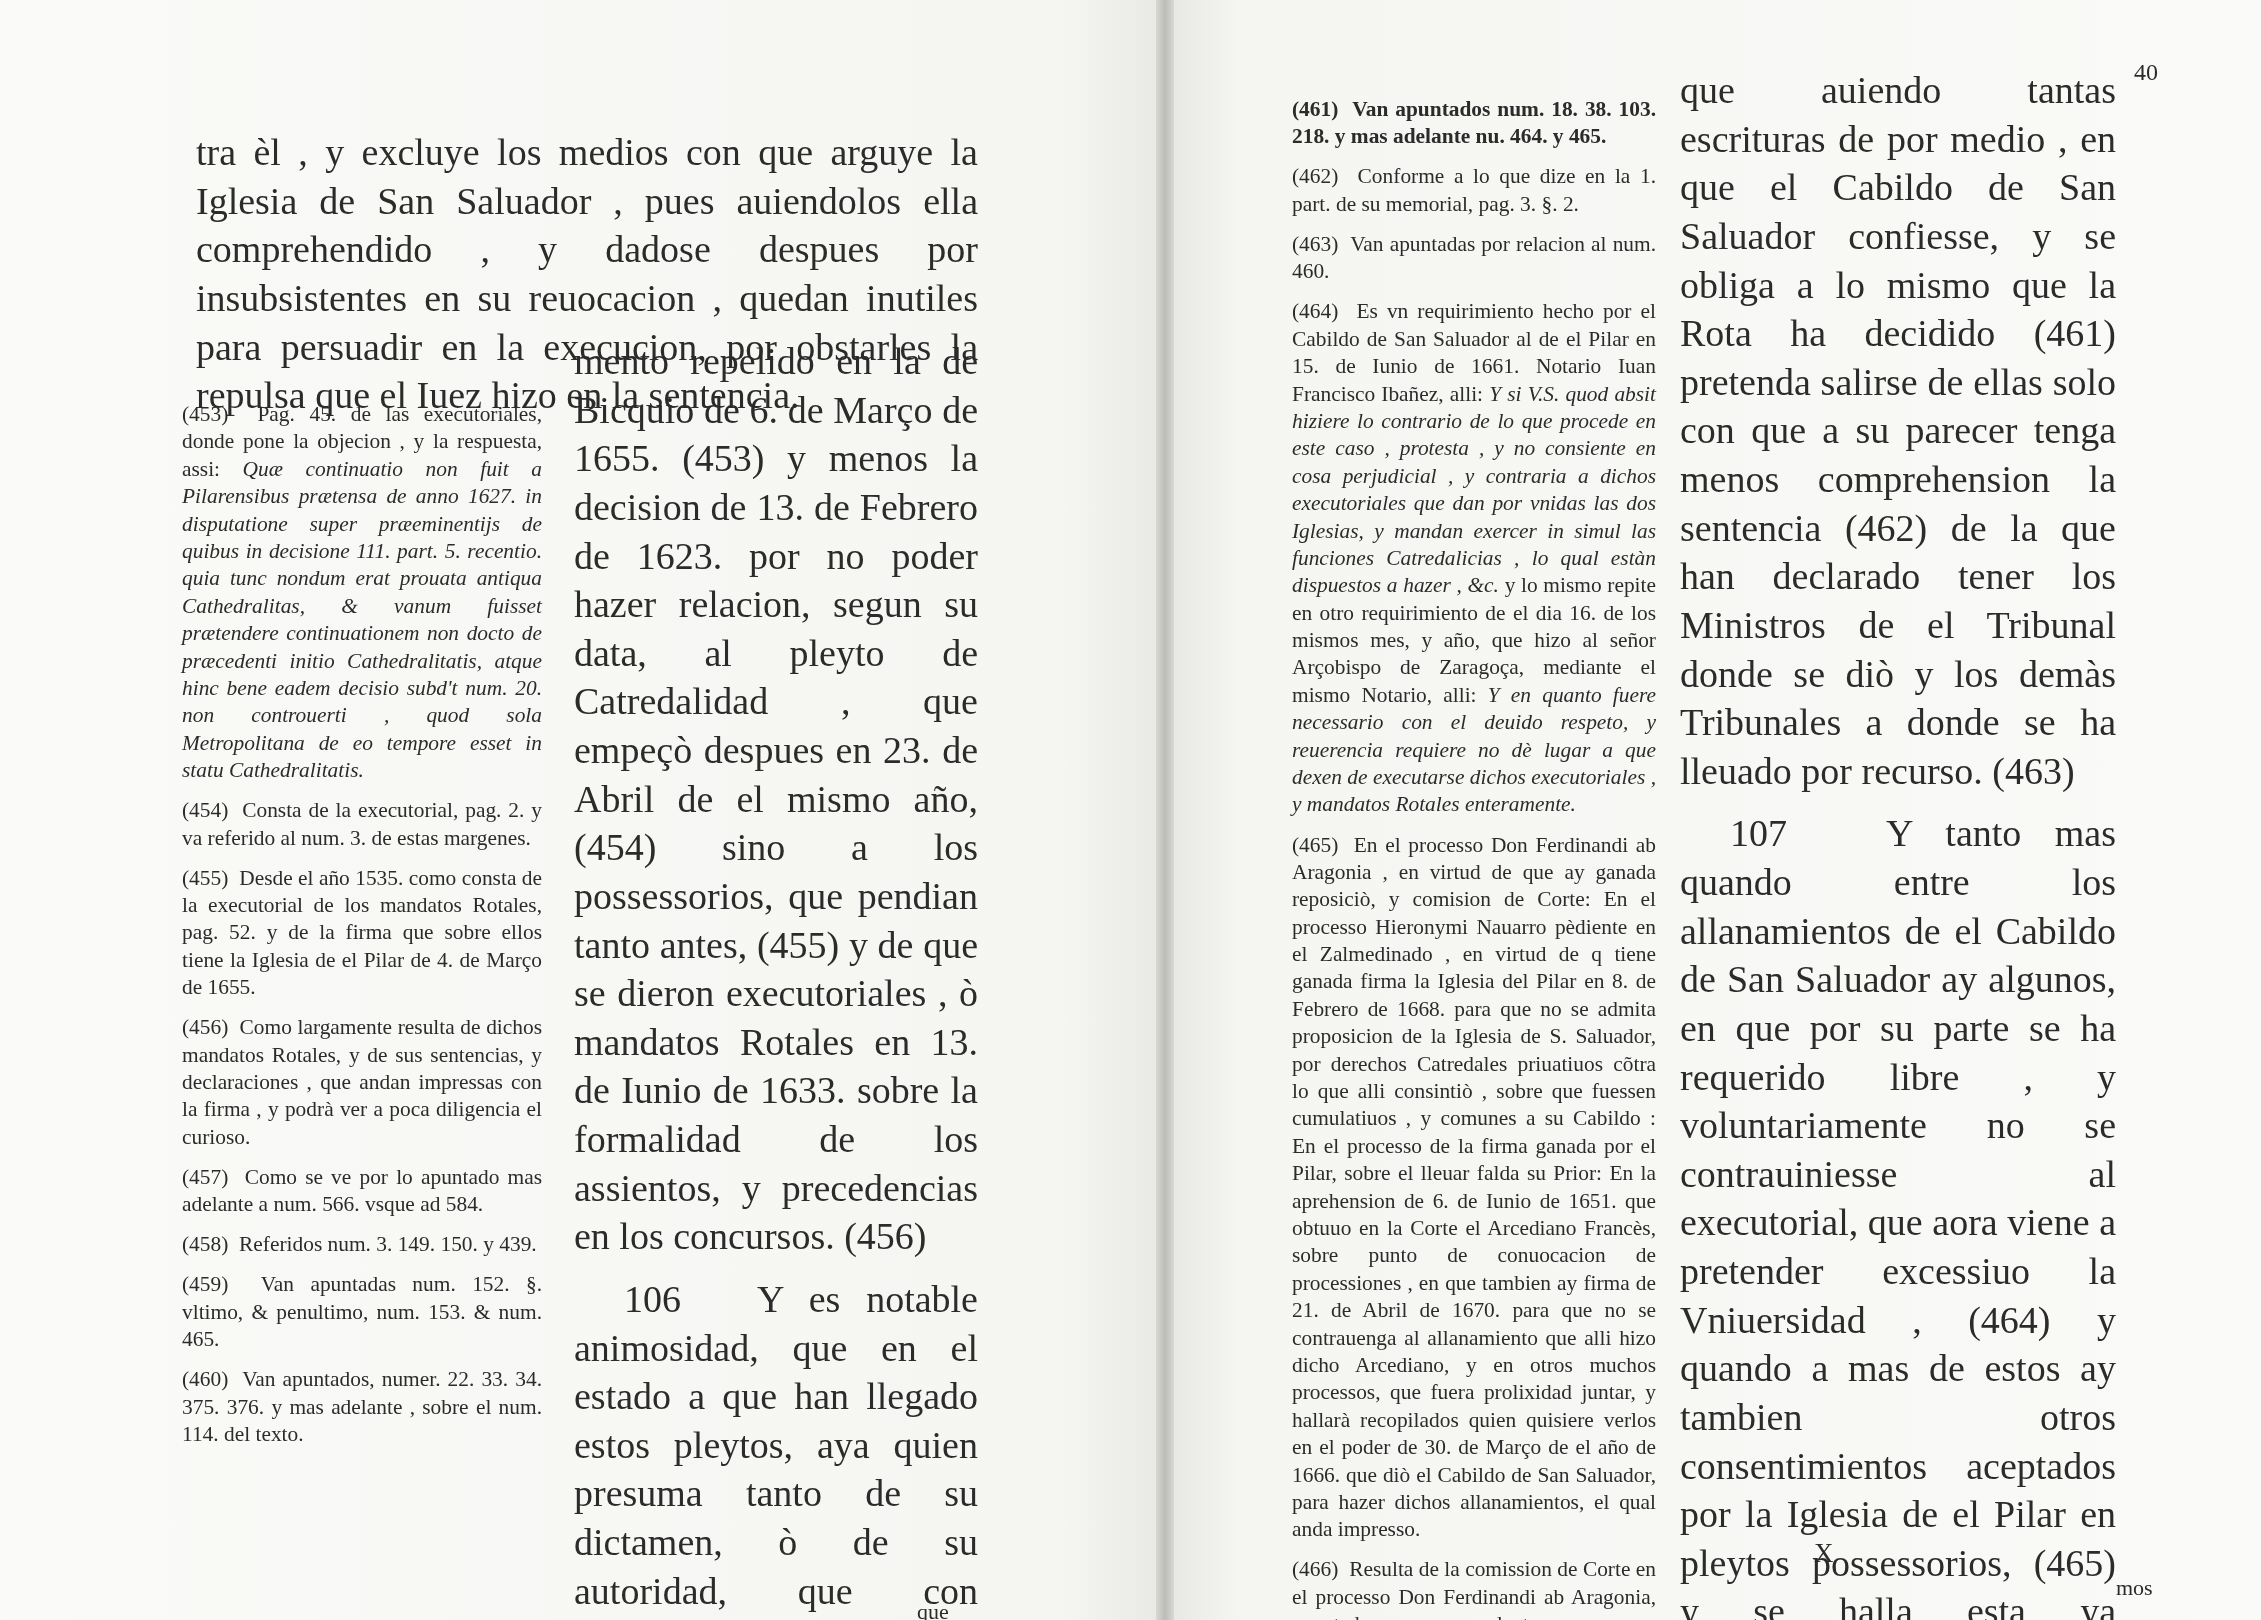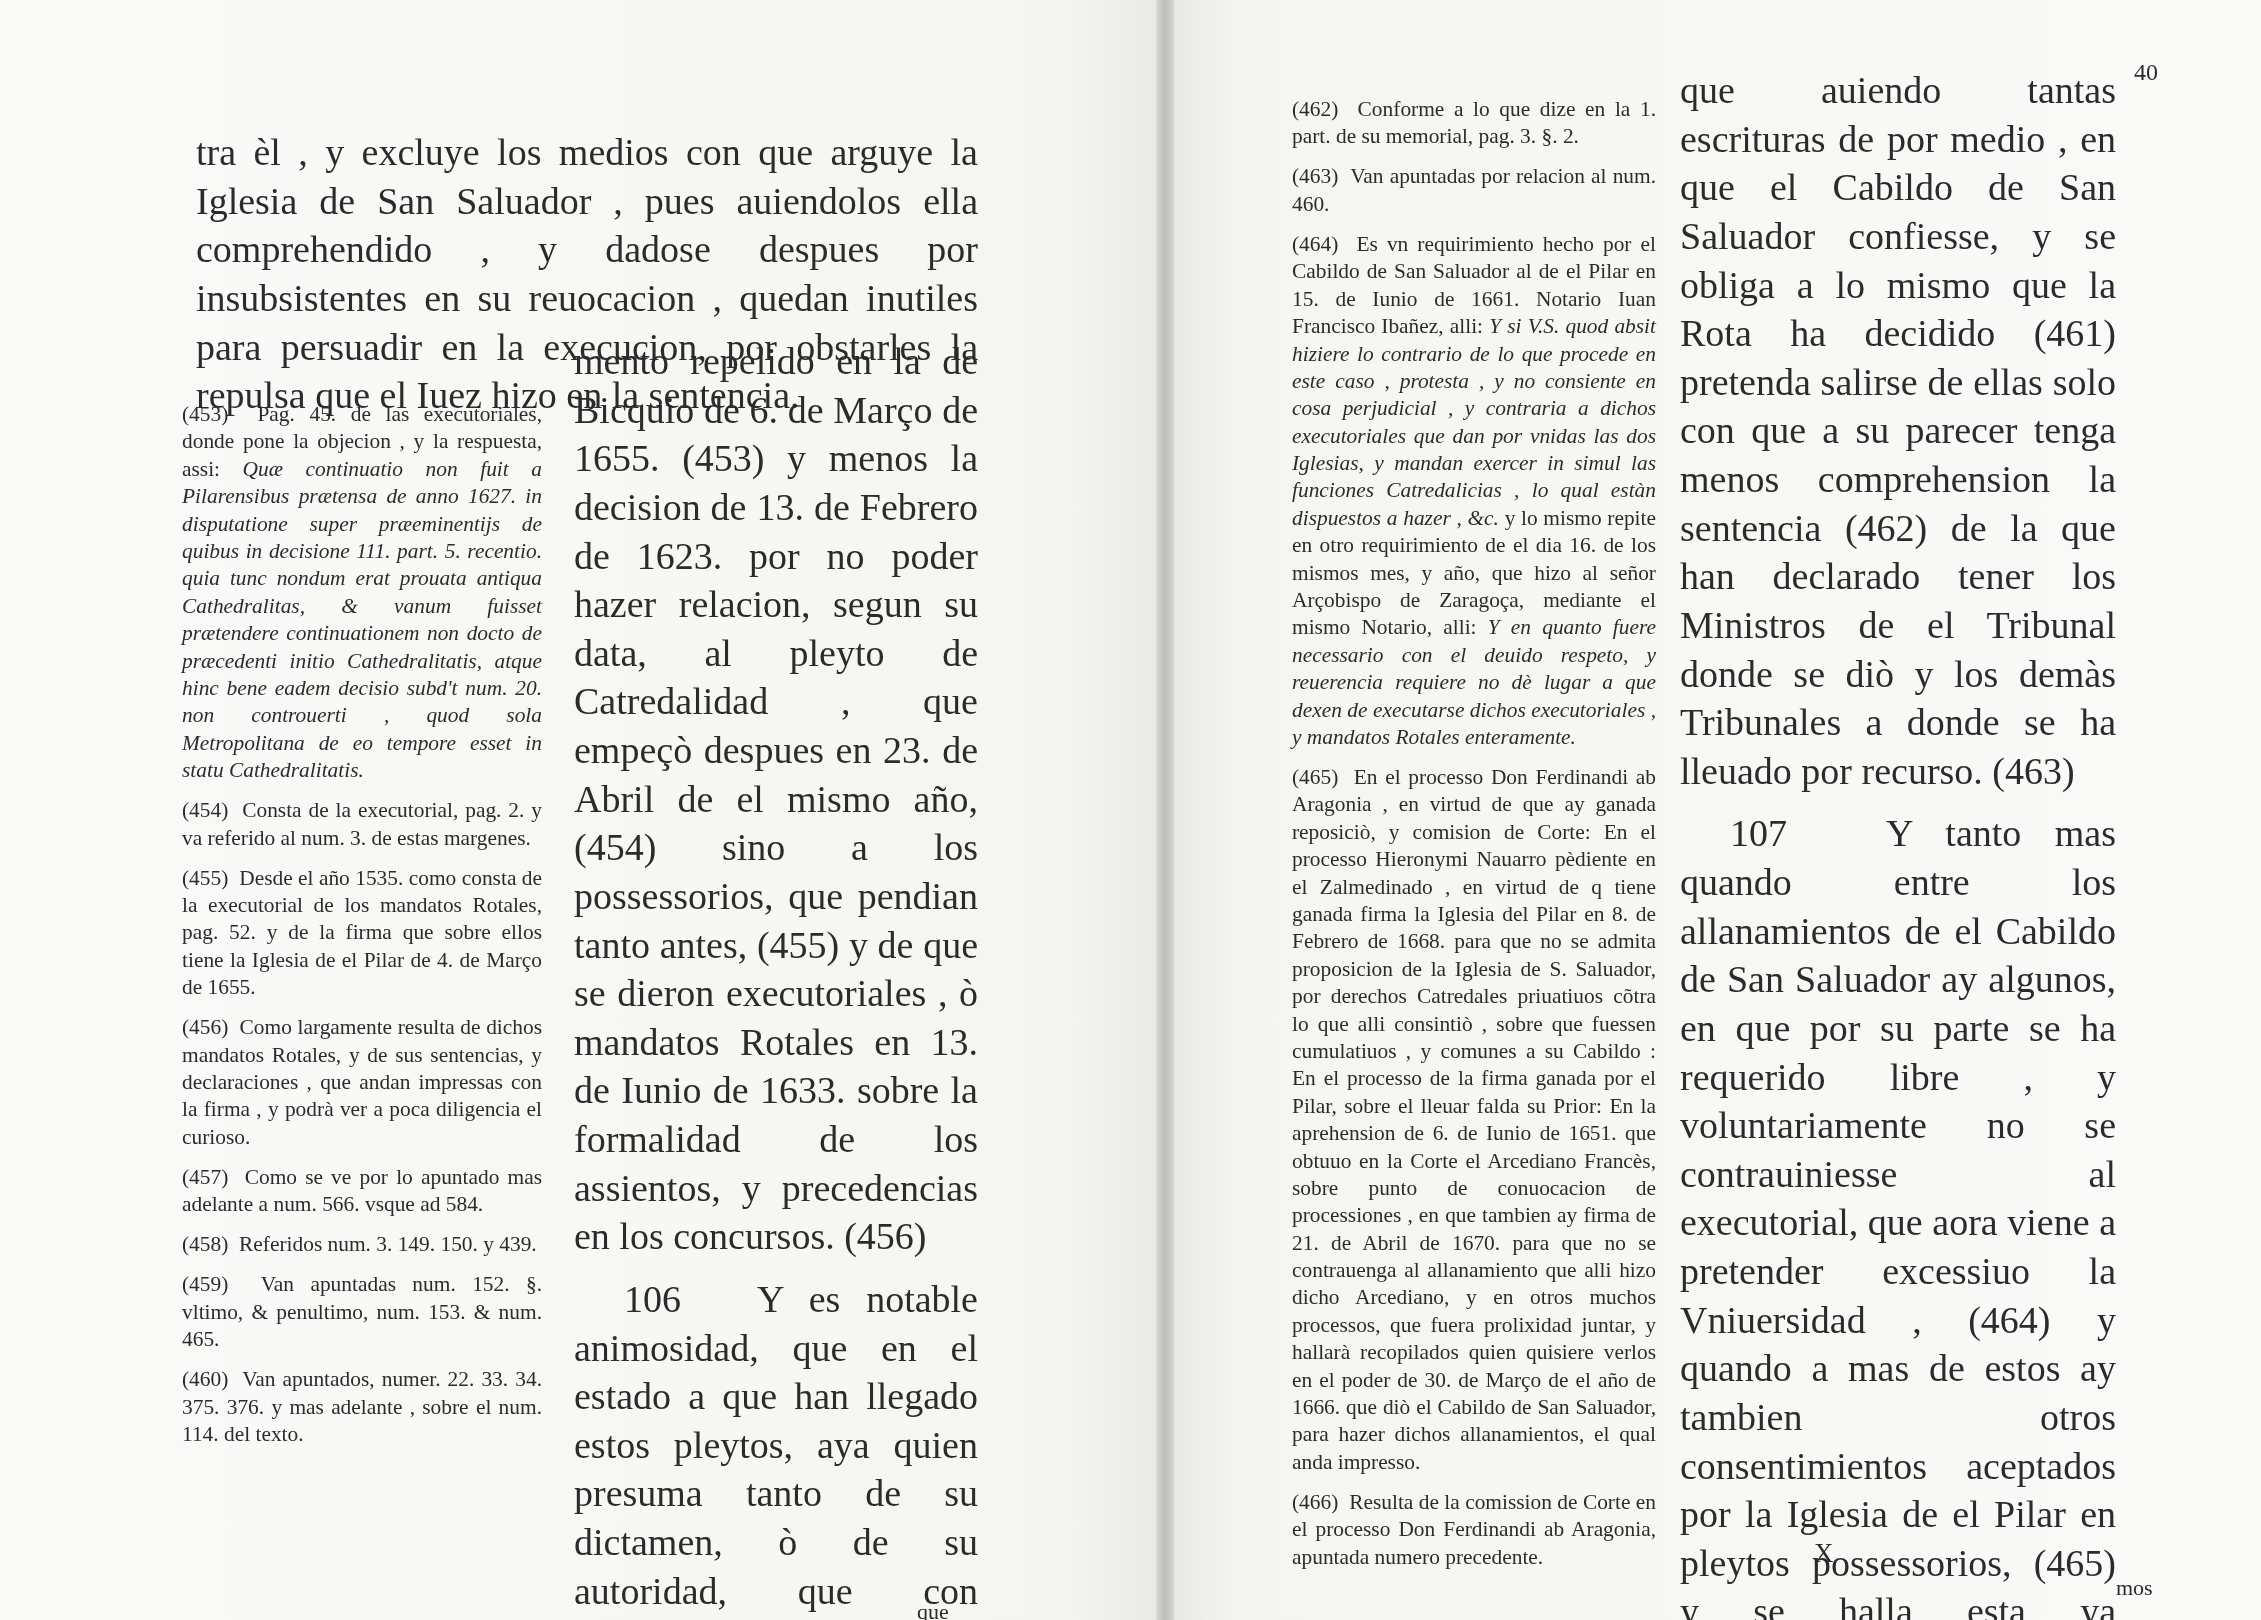--- a/index.html
+++ b/index.html
@@ -79,20 +79,21 @@
 
     <div class="catch">que</div>
   </div>
 
   <div class="gutter"></div>
 
   <div class="page right">
     <div class="pageno">40</div>
 
     <div class="col note col1">
+      <p><span class="num bold">(461)</span>&nbsp; <span class="bold">Van apuntados num. 18. 38. 103. 218. y mas adelante nu. 464. y 465.</span></p>
       <p><span class="num">(462)</span>&nbsp; <span>Conforme a lo que dize en la 1. part. de su memorial, pag. 3. §. 2.</span></p>
       <p><span class="num">(463)</span>&nbsp; <span>Van apuntadas por relacion al num. 460.</span></p>
       <p>
         <span class="num">(464)</span>&nbsp;
         <span>Es vn requirimiento hecho por el Cabildo de San Saluador al de el Pilar en 15. de Iunio de 1661. Notario Iuan Francisco Ibañez, alli: </span><span class="lat">Y si V.S. quod absit hiziere lo contrario de lo que procede en este caso , protesta , y no consiente en cosa perjudicial , y contraria a dichos executoriales que dan por vnidas las dos Iglesias, y mandan exercer in simul las funciones Catredalicias , lo qual estàn dispuestos a hazer , &amp;c.</span><span> y lo mismo repite en otro requirimiento de el dia 16. de los mismos mes, y año, que hizo al señor Arçobispo de Zaragoça, mediante el mismo Notario, alli: </span><span class="lat">Y en quanto fuere necessario con el deuido respeto, y reuerencia requiere no dè lugar a que dexen de executarse dichos executoriales , y mandatos Rotales enteramente.</span>
       </p>
       <p><span class="num">(465)</span>&nbsp; <span>En el processo Don Ferdinandi ab Aragonia , en virtud de que ay ganada reposiciò, y comision de Corte: En el processo Hieronymi Nauarro pèdiente en el Zalmedinado , en virtud de q tiene ganada firma la Iglesia del Pilar en 8. de Febrero de 1668. para que no se admita proposicion de la Iglesia de S. Saluador, por derechos Catredales priuatiuos cõtra lo que alli consintiò , sobre que fuessen cumulatiuos , y comunes a su Cabildo : En el processo de la firma ganada por el Pilar, sobre el lleuar falda su Prior: En la aprehension de 6. de Iunio de 1651. que obtuuo en la Corte el Arcediano Francès, sobre punto de conuocacion de processiones , en que tambien ay firma de 21. de Abril de 1670. para que no se contrauenga al allanamiento que alli hizo dicho Arcediano, y en otros muchos processos, que fuera prolixidad juntar, y hallarà recopilados quien quisiere verlos en el poder de 30. de Março de el año de 1666. que diò el Cabildo de San Saluador, para hazer dichos allanamientos, el qual anda impresso.</span></p>
       <p><span class="num">(466)</span>&nbsp; <span>Resulta de la comission de Corte en el processo Don Ferdinandi ab Aragonia, apuntada numero precedente.</span></p>
 
     </div>

